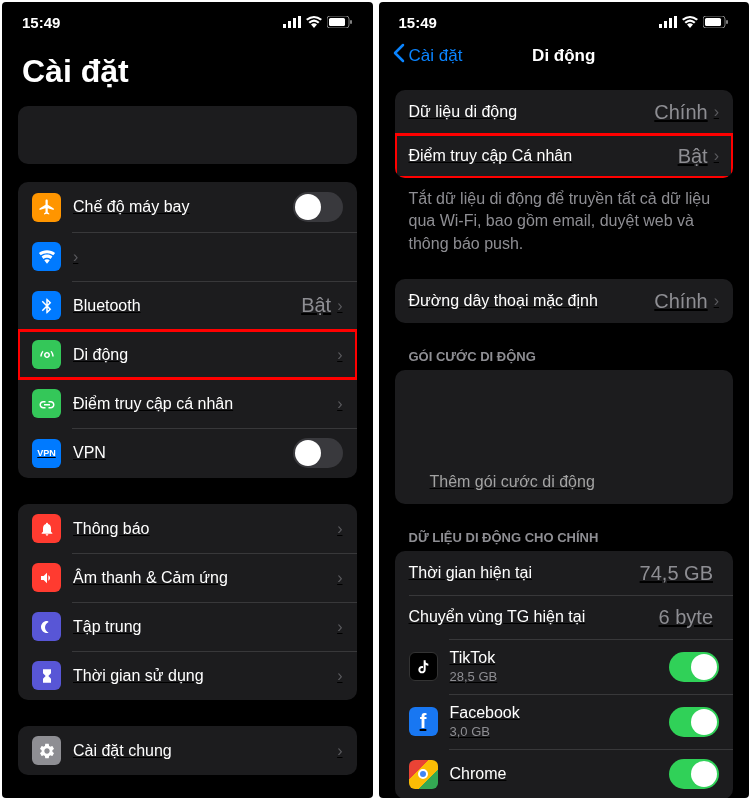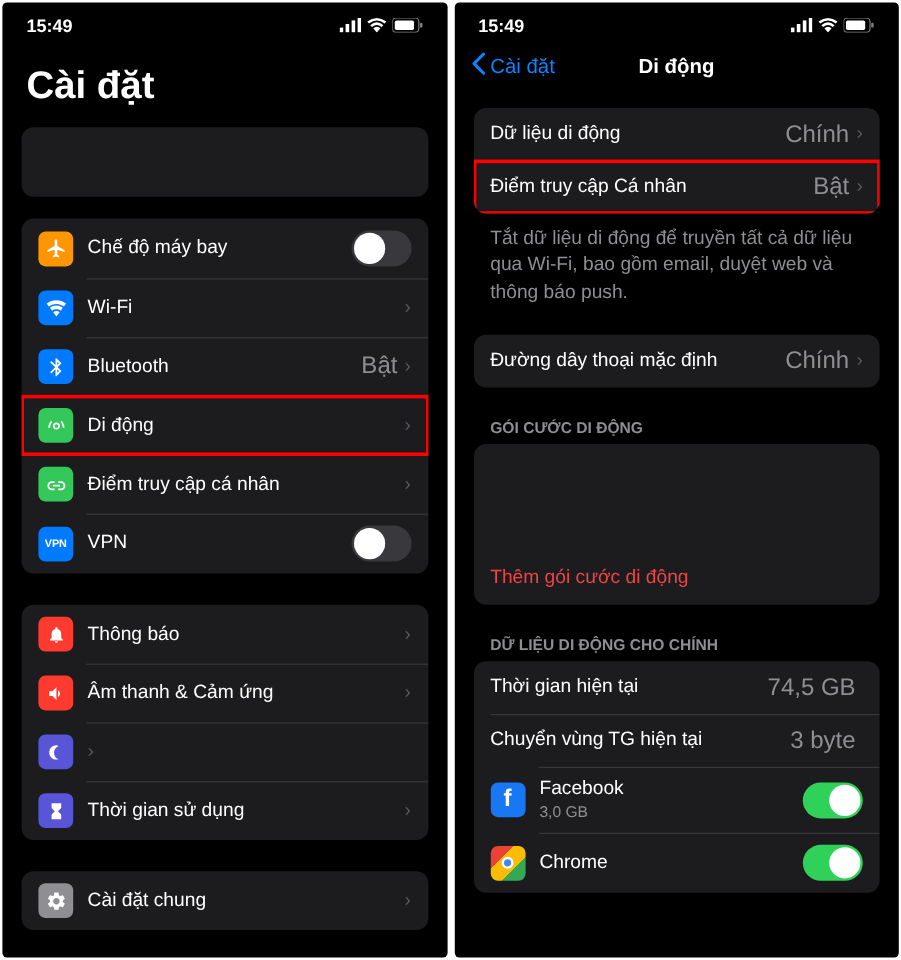--- a/index.html
+++ b/index.html
@@ -8,37 +8,37 @@
 .status-bar { display: flex; justify-content: space-between; align-items: center; padding: 12px 20px 4px; color: #fff; font-size: 15px; font-weight: 600; }
 .status-right { display: flex; gap: 5px; align-items: center; }
 .header { padding: 18px 20px 10px; }
 .header h1 { color: #fff; font-size: 32px; font-weight: 700; }
 .nav-header { display: flex; align-items: center; padding: 8px 14px; position: relative; }
 .back-link { color: #0a84ff; font-size: 17px; display: flex; align-items: center; gap: 4px; }
 .nav-title { color: #fff; font-size: 17px; font-weight: 600; position: absolute; left: 50%; transform: translateX(-50%); }
 .blank-section { margin: 6px 16px 18px; height: 58px; background: #1c1c1e; border-radius: 10px; }
 .section { margin: 0 16px 26px; background: #1c1c1e; border-radius: 10px; overflow: hidden; }
 .section.mt { margin-top: 14px; }
-.row { display: flex; align-items: center; padding: 10px 14px; min-height: 44px; position: relative; }
+.row { display: flex; align-items: center; padding: 10px 14px; min-height: 44px; position: relative; text-decoration: underline; }
 .row + .row::before { content: ""; position: absolute; top: 0; left: 54px; right: 0; height: 0.5px; background: #38383a; }
 .row.no-icon + .row.no-icon::before { left: 14px; }
 .row-icon { width: 29px; height: 29px; border-radius: 6px; display: flex; align-items: center; justify-content: center; margin-right: 12px; flex-shrink: 0; }
 .row-icon.orange { background: #ff9500; }
 .row-icon.blue { background: #007aff; }
 .row-icon.blue-bt { background: #007aff; }
 .row-icon.green { background: #34c759; }
 .row-icon.green2 { background: #34c759; }
 .row-icon.vpn { background: #007aff; color: #fff; font-size: 9px; font-weight: 700; }
 .row-icon.red { background: #ff3b30; }
 .row-icon.red2 { background: #ff3b30; }
 .row-icon.moon { background: #5856d6; }
 .row-icon.hourglass { background: #5856d6; }
 .row-icon.gray { background: #8e8e93; }
 .row-label { color: #fff; font-size: 16px; flex: 1; }
-.row-label.link { color: #ef4444; }
+.row-label.link { color: #a3a3a3; margin-left: 21px; }
 .row-sublabel { color: #8e8e93; font-size: 13px; margin-top: 2px; }
 .row-text-wrap { flex: 1; }
 .row-value { color: #8e8e93; font-size: 20px; margin-right: 6px; }
 .chevron { color: #5a5a5e; }
 .toggle { width: 50px; height: 30px; background: #39393d; border-radius: 15px; position: relative; }
 .toggle .knob { width: 26px; height: 26px; background: #fff; border-radius: 50%; position: absolute; top: 2px; left: 2px; }
 .toggle.on { background: #30d158; }
 .toggle.on .knob { left: 22px; }
 .highlight-red { position: relative; }
 .highlight-red::after { content: ""; position: absolute; inset: -1px; border: 3px solid #ff0000; pointer-events: none; z-index: 10; }
@@ -91,21 +91,20 @@
       <div class="toggle">
           <div class="knob"></div>
         </div>
     </div>
     <div class="row">
       <div class="row-icon blue">
           <svg width="18" height="18" viewBox="0 0 24 24" fill="#fff">
             <path d="M12 21l3.6-4.8c-1-.75-2.25-1.2-3.6-1.2s-2.6.45-3.6 1.2L12 21zm-7.2-9.6l2.4 3.2c1.4-1.05 3.05-1.6 4.8-1.6s3.4.55 4.8 1.6l2.4-3.2C16.95 9.55 14.55 8.8 12 8.8s-4.95.75-7.2 2.6zM12 3C7.95 3 4.2 4.35 1.2 6.6l2.4 3.2C6 8 8.9 7 12 7s6 1 8.4 2.8l2.4-3.2C19.8 4.35 16.05 3 12 3z"></path>
           </svg>
         </div>
-      <span class="row-label">Wi-Fi</span>
       <span class="chevron">›</span>
     </div>
     <div class="row">
       <div class="row-icon blue-bt">
           <svg width="18" height="18" viewBox="0 0 24 24" fill="#fff">
             <path d="M17.71 7.71L12 2h-1v7.59L6.41 5 5 6.41 10.59 12 5 17.59 6.41 19 11 14.41V22h1l5.71-5.71L13.41 12l4.3-4.29zM13 5.83l1.88 1.88L13 9.59V5.83zm1.88 10.46L13 18.17v-3.76l1.88 1.88z"></path>
           </svg>
         </div>
       <span class="row-label">Bluetooth</span>
       <span class="row-value">Bật</span>
@@ -156,20 +155,21 @@
         </div>
       <span class="row-label">Âm thanh &amp; Cảm ứng</span>
       <span class="chevron">›</span>
     </div>
     <div class="row">
       <div class="row-icon moon">
           <svg width="16" height="16" viewBox="0 0 24 24" fill="#fff">
             <path d="M12 3c-4.97 0-9 4.03-9 9s4.03 9 9 9c.83 0 1.64-.11 2.41-.33-3.18-1.35-5.41-4.5-5.41-8.17 0-3.67 2.23-6.82 5.41-8.17C13.64 3.11 12.83 3 12 3z"></path>
           </svg>
         </div>
+      <span class="row-label">Tập trung</span>
       <span class="chevron">›</span>
     </div>
     <div class="row">
       <div class="row-icon hourglass">
           <svg width="16" height="16" viewBox="0 0 24 24" fill="#fff">
             <path d="M6 2v6h.01L6 8.01 10 12l-4 4 .01.01H6V22h12v-5.99h-.01L18 16l-4-4 4-3.99-.01-.01H18V2H6z"></path>
           </svg>
         </div>
       <span class="row-label">Thời gian sử dụng</span>
       <span class="chevron">›</span>
@@ -251,21 +251,35 @@
   </div>
 
   <div class="section-header">DỮ LIỆU DI ĐỘNG CHO CHÍNH</div>
   <div class="section" style="margin-bottom:0;">
     <div class="row no-icon">
       <span class="row-label">Thời gian hiện tại</span>
       <span class="row-value">74,5 GB</span>
     </div>
     <div class="row no-icon">
       <span class="row-label">Chuyển vùng TG hiện tại</span>
-      <span class="row-value">3 byte</span>
+      <span class="row-value">6 byte</span>
+    </div>
+    <div class="row">
+      <div class="app-icon tiktok">
+          <svg width="16" height="16" viewBox="0 0 24 24">
+            <path d="M16 2v3c1.5 1.5 3 2 4 2v3c-1.5 0-3-.5-4-1.5V16c0 3-2.5 5.5-5.5 5.5S5 19 5 16s2.5-5.5 5.5-5.5c.5 0 1 .1 1.5.2v3.1c-.5-.2-1-.3-1.5-.3-1.4 0-2.5 1.1-2.5 2.5s1.1 2.5 2.5 2.5 2.5-1.1 2.5-2.5V2h3z" fill="#fff"></path>
+          </svg>
+        </div>
+      <div class="row-text-wrap">
+        <div class="row-label">TikTok</div>
+        <div class="row-sublabel">28,5 GB</div>
+      </div>
+      <div class="toggle on">
+          <div class="knob"></div>
+        </div>
     </div>
     <div class="row">
       <div class="app-icon facebook">f</div>
       <div class="row-text-wrap">
         <div class="row-label">Facebook</div>
         <div class="row-sublabel">3,0 GB</div>
       </div>
       <div class="toggle on">
           <div class="knob"></div>
         </div>

